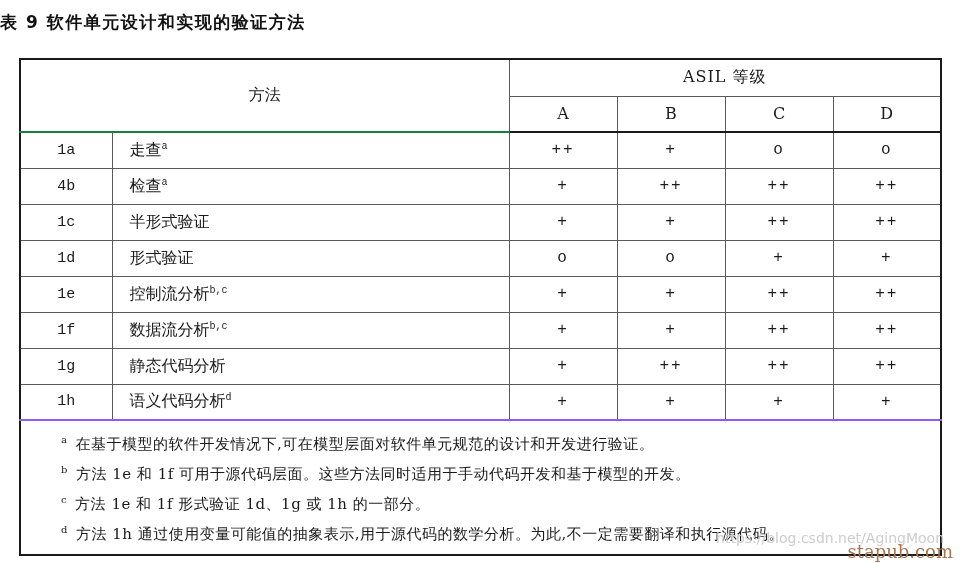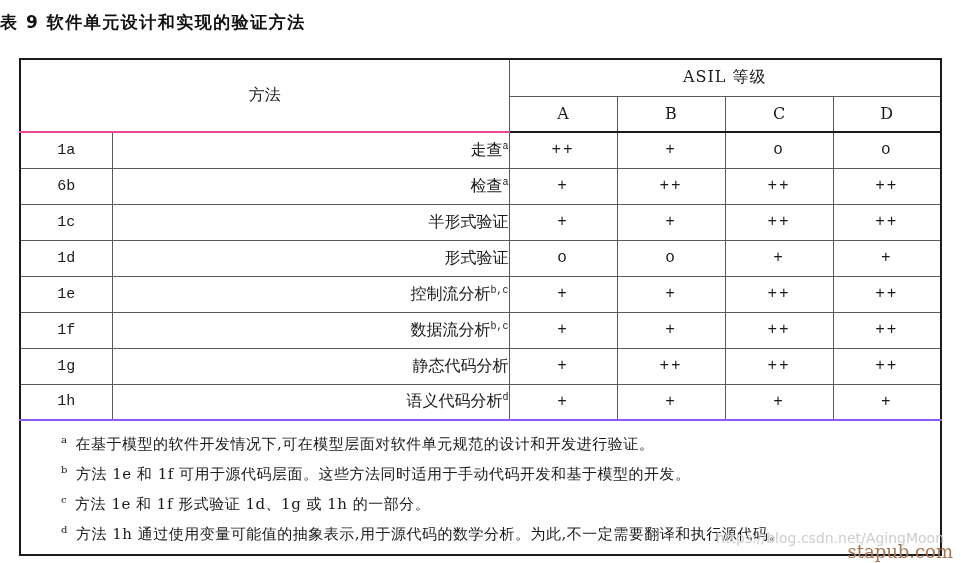--- a/index.html
+++ b/index.html
@@ -39,24 +39,24 @@
     font-weight: normal;
     font-size: 16px;
     vertical-align: middle;
   }
   th.method-head {
     font-size: 16px;
     text-align: center;
   }
   th.asil-head { height: 37px; letter-spacing: 1px; }
   th.asil-letter { height: 36px; border-bottom: 2px solid #1a1a1a; }
-  th.method-head { border-bottom: 2px solid #ec4899; }
+  th.method-head { border-bottom: 2px solid #15803d; }
   tbody td { height: 36px; font-family: Liberation Mono, monospace; }
   td.cell-id { text-align: center; font-size: 15px; }
-  td.cell-method { text-align: right; padding-left: 17px; font-size: 16px; }
+  td.cell-method { text-align: left; padding-left: 17px; font-size: 16px; }
   td.cell-val { text-align: center; letter-spacing: 2px; font-size: 16px; }
   sup { font-size: 10px; line-height: 0; }
   td.footnotes {
     border-top: 2px solid #8b5cf6;
     height: 124px;
     padding: 8px 10px 0 10px;
     vertical-align: top;
   }
   .fn-line {
     padding-left: 30px;
@@ -114,21 +114,21 @@
   <tr>
     <td class="cell-id"><span class="row-id">1a</span></td>
     <td class="cell-method"><span class="row-method">走查</span><sup class="row-sup">a</sup></td>
     <td class="cell-val"><span class="row-val">++</span></td>
     <td class="cell-val"><span class="row-val">+</span></td>
     <td class="cell-val"><span class="row-val">o</span></td>
     <td class="cell-val"><span class="row-val">o</span></td>
   </tr>
 
   <tr>
-    <td class="cell-id"><span class="row-id">6b</span></td>
+    <td class="cell-id"><span class="row-id">4b</span></td>
     <td class="cell-method"><span class="row-method">检查</span><sup class="row-sup">a</sup></td>
     <td class="cell-val"><span class="row-val">+</span></td>
     <td class="cell-val"><span class="row-val">++</span></td>
     <td class="cell-val"><span class="row-val">++</span></td>
     <td class="cell-val"><span class="row-val">++</span></td>
   </tr>
 
   <tr>
     <td class="cell-id"><span class="row-id">1c</span></td>
     <td class="cell-method"><span class="row-method">半形式验证</span><sup class="row-sup"></sup></td>

